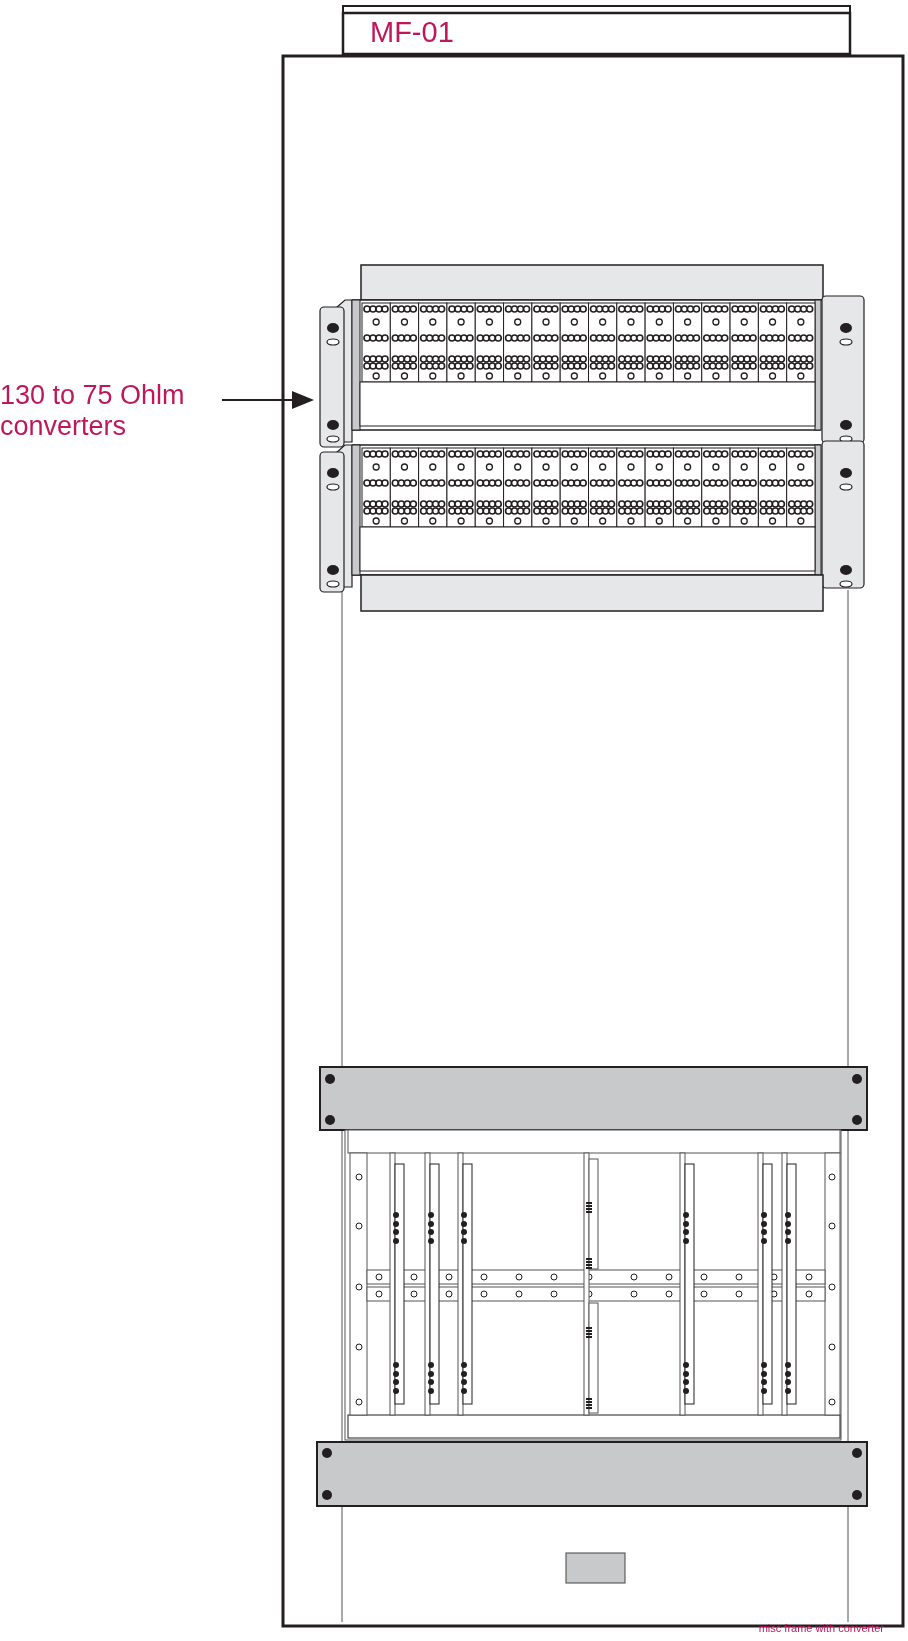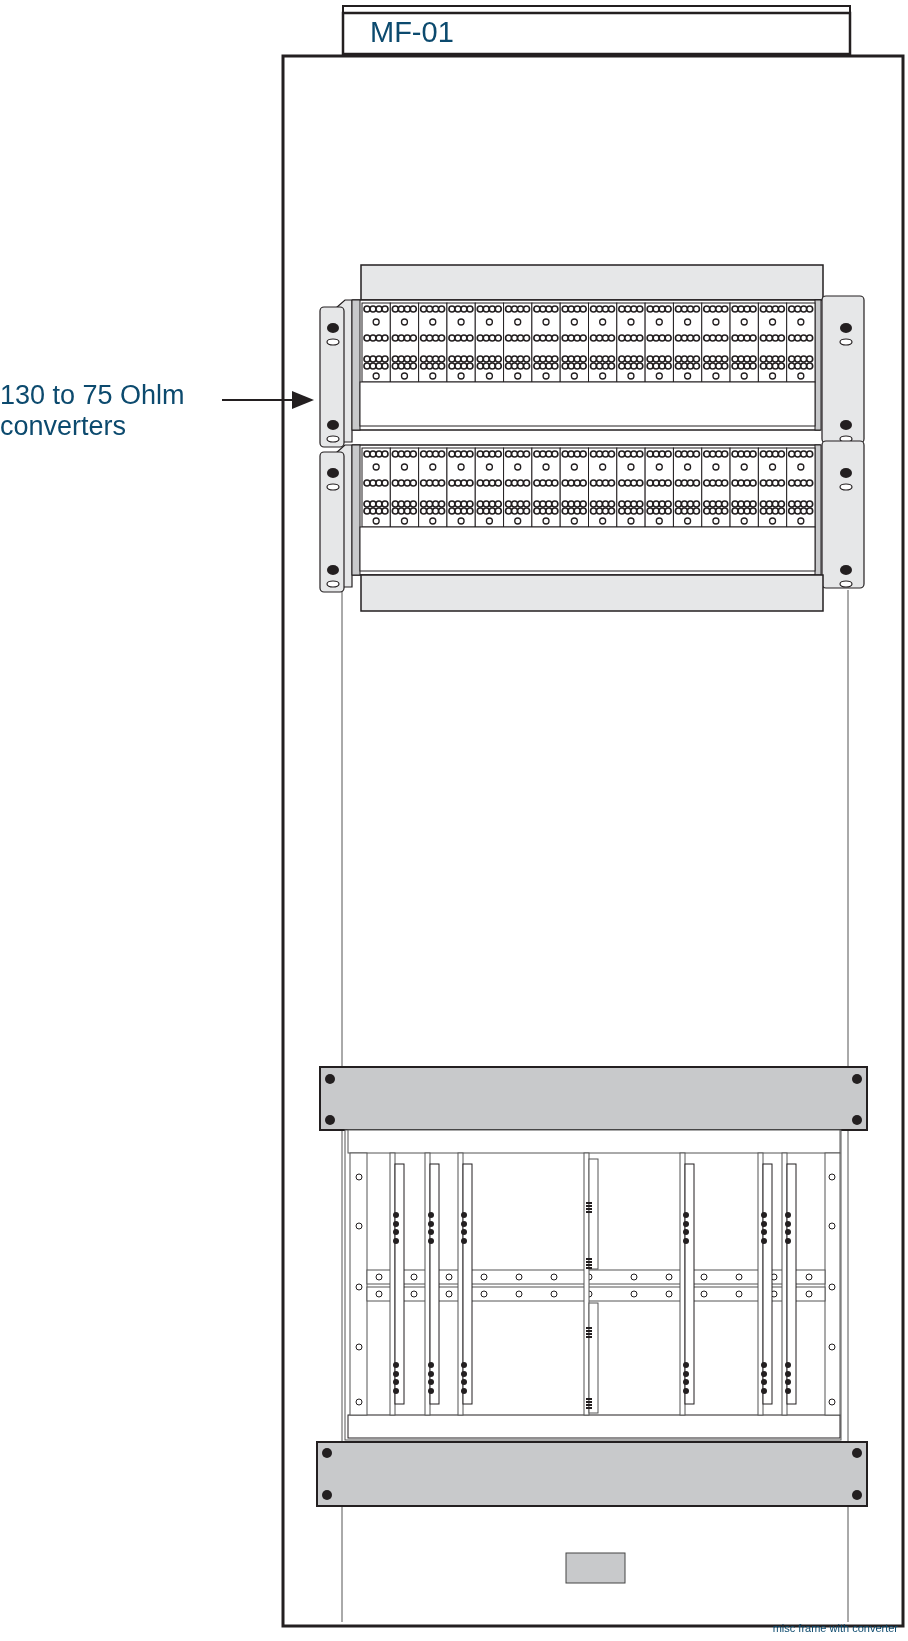--- a/index.html
+++ b/index.html
@@ -1,21 +1,21 @@
 <!DOCTYPE html>
 <html><head>
 <meta charset="utf-8">
 <style>
   html, body { margin: 0; padding: 0; background: #ffffff; }
   body { width: 908px; height: 1641px; position: relative; overflow: hidden; font-family: "Liberation Sans", sans-serif; }
   #diagram { position: absolute; left: 0; top: 0; width: 908px; height: 1641px; }
-  .lbl { position: absolute; color: #0c4a6e; font-family: "Liberation Sans", sans-serif; }
+  .lbl { position: absolute; color: #be185d; font-family: "Liberation Sans", sans-serif; }
   .frame-title { left: 370px; top: 15px; font-size: 29px; line-height: 34px; }
   .callout { left: 0px; top: 380px; font-size: 27px; line-height: 31px; }
-  .caption { right: 10px; top: 1622px; font-size: 11px; line-height: 13px; }
+  .caption { right: 24px; top: 1622px; font-size: 11px; line-height: 13px; }
 </style>
 </head>
 <body>
 
 <svg id="diagram" viewBox="0 0 908 1641" xmlns="http://www.w3.org/2000/svg">
 
   <g>
     <rect x="343" y="6" width="507" height="7" fill="#fff" stroke="#231f20" stroke-width="2"></rect>
     <rect x="343" y="13" width="507" height="41" fill="#fff" stroke="#231f20" stroke-width="2.5"></rect>
   </g>

